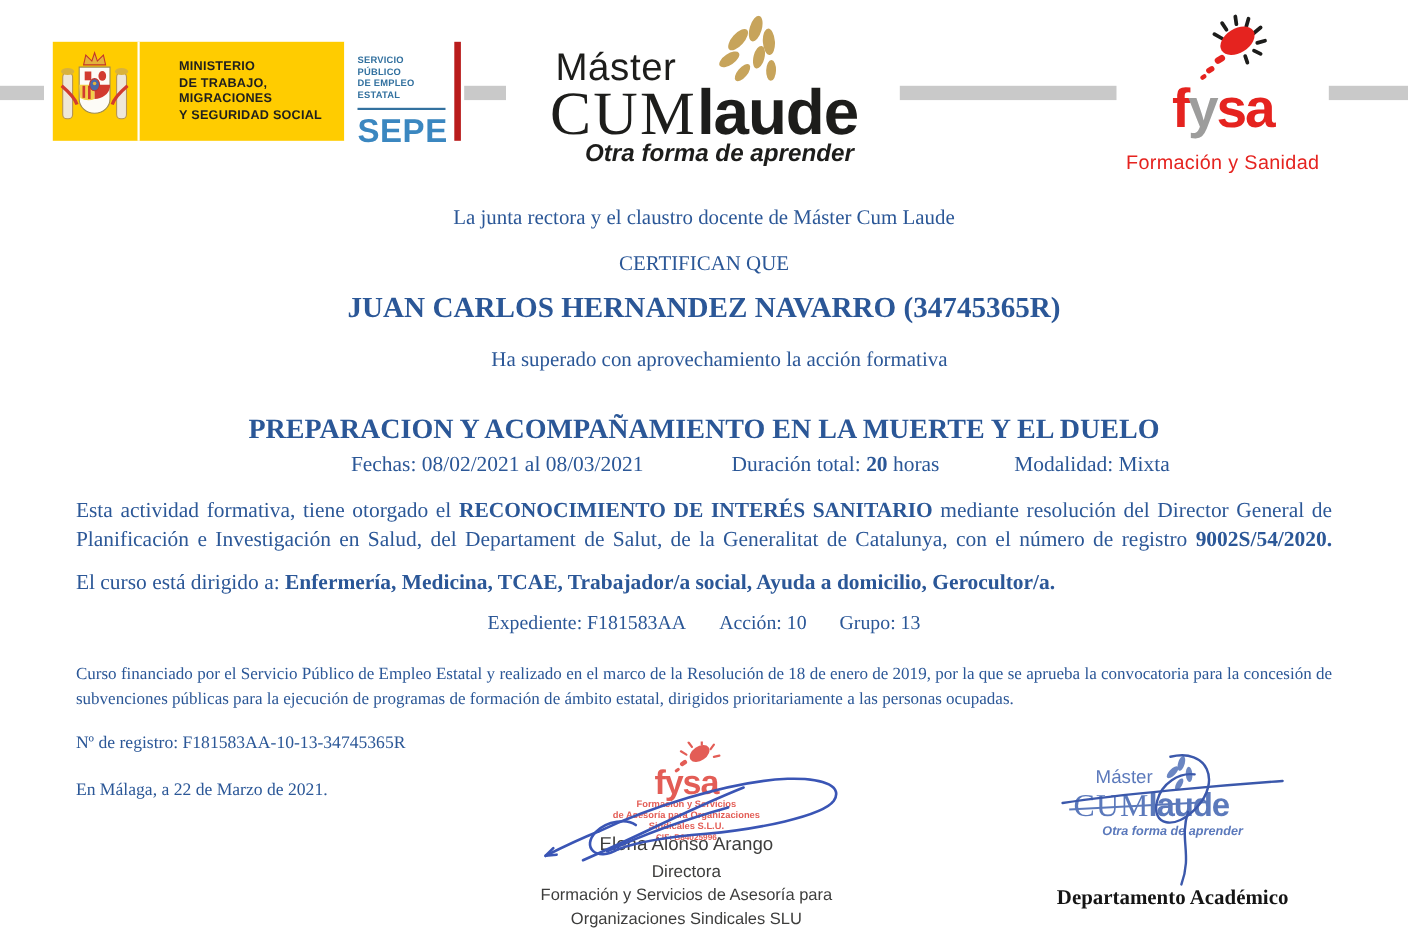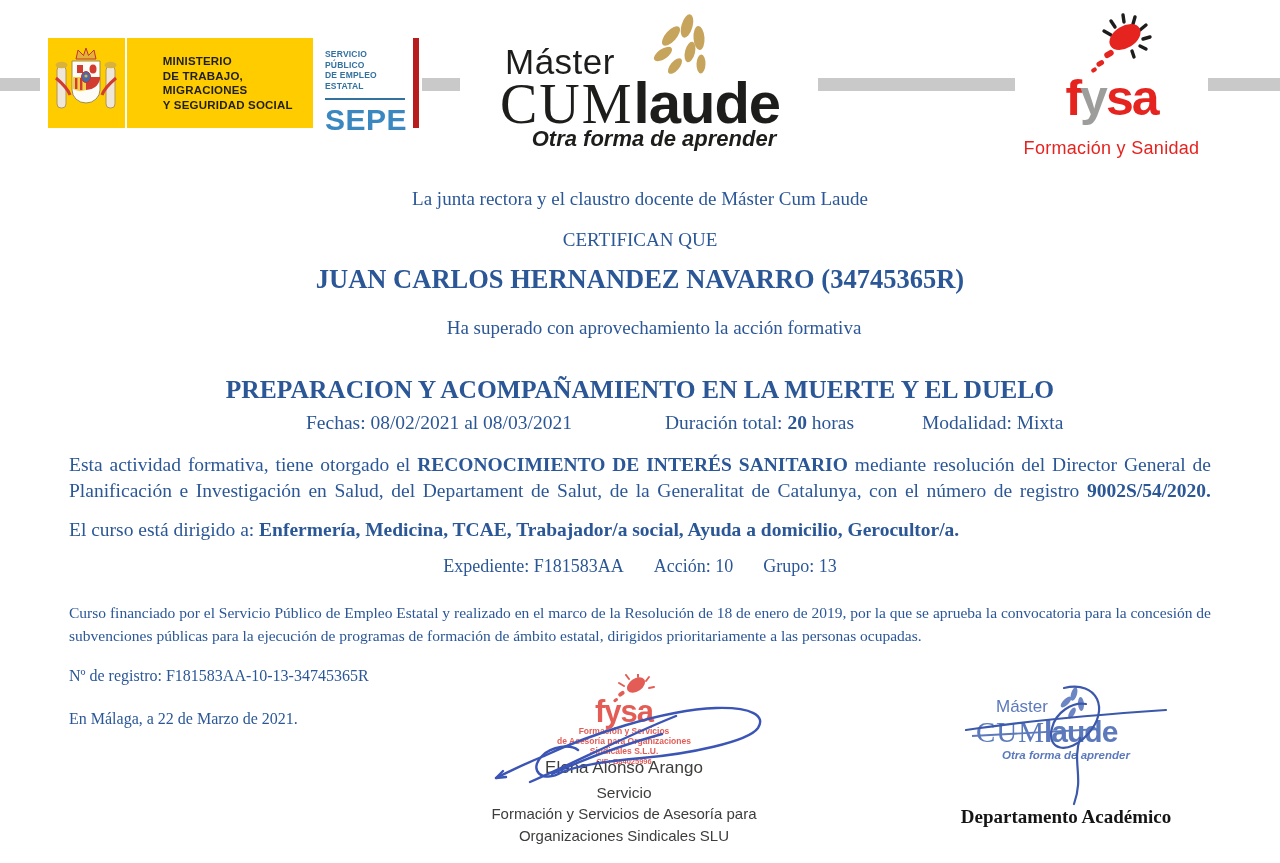--- a/index.html
+++ b/index.html
@@ -50,21 +50,21 @@
   
   .blue { color:#2b5797; }
   .tcenter { position:absolute; left:0; width:1280px; text-align:center; }
   .t-intro   { top:188px; font-size:19px; }
   .t-certify { top:229px; font-size:19px; }
   .t-student { top:264px; font-size:26.5px; font-weight:bold; }
   .t-passed  { top:317px; font-size:19px;padding-left:28px; }
   .t-course  { top:355px; font-size:25.5px; font-weight:bold;margin-top:20px; }
 
   .dates-row { position:absolute; top:412px; left:0; width:1280px; height:26px; font-size:19.5px; }
-  .dr-fechas { position:absolute; left:306px;text-align:center; }
+  .dr-fechas { position:absolute; left:319px;text-align:center; }
   .dr-dur    { position:absolute; left:665px; }
   .dr-mod    { position:absolute; left:922px; }
 
   .para { position:absolute; left:69px; width:1142px; }
   .p-recognition { top:452px; font-size:19.5px; line-height:25.5px; text-align:justify; text-align-last:justify; }
   .p-directed    { top:519px; font-size:19.5px; }
   .p-funded      { top:601px; font-size:15.5px; line-height:23px; text-align:justify; }
   .p-registry    { top:667px; font-size:16px; }
   .p-place       { top:710px; font-size:16px; }
 
@@ -193,21 +193,21 @@
     <span>Acción: 10</span>
     <span>Grupo: 13</span>
   </div>
 
   <p class="para p-funded blue">Curso financiado por el Servicio Público de Empleo Estatal y realizado en el marco de la Resolución de 18 de enero de 2019, por la que se aprueba la convocatoria para la concesión de subvenciones públicas para la ejecución de programas de formación de ámbito estatal, dirigidos prioritariamente a las personas ocupadas.</p>
   <p class="para p-registry blue">Nº de registro: F181583AA-10-13-34745365R</p>
   <p class="para p-place blue">En Málaga, a 22 de Marzo de 2021.</p>
 
   <div class="sig-left">
     <div class="sl-name">Elena Alonso Arango</div>
-    <div class="sl-role">Servicio</div>
+    <div class="sl-role">Directora</div>
     <div class="sl-org1">Formación y Servicios de Asesoría para</div>
     <div class="sl-org2">Organizaciones Sindicales SLU</div>
     <svg width="316" height="118" viewBox="0 0 316 118">
       <g opacity="0.82">
         <ellipse cx="170" cy="11" rx="10" ry="6.5" fill="#dd3a31" transform="rotate(-35 170 11)"></ellipse>
         <g stroke="#dd3a31" stroke-width="2" stroke-linecap="round">
           <line x1="160" y1="1" x2="163" y2="5"></line>
             <line x1="172" y1="-1" x2="172" y2="3"></line>
           <line x1="183" y1="3" x2="180" y2="7"></line>
             <line x1="188" y1="13" x2="183" y2="14"></line>

